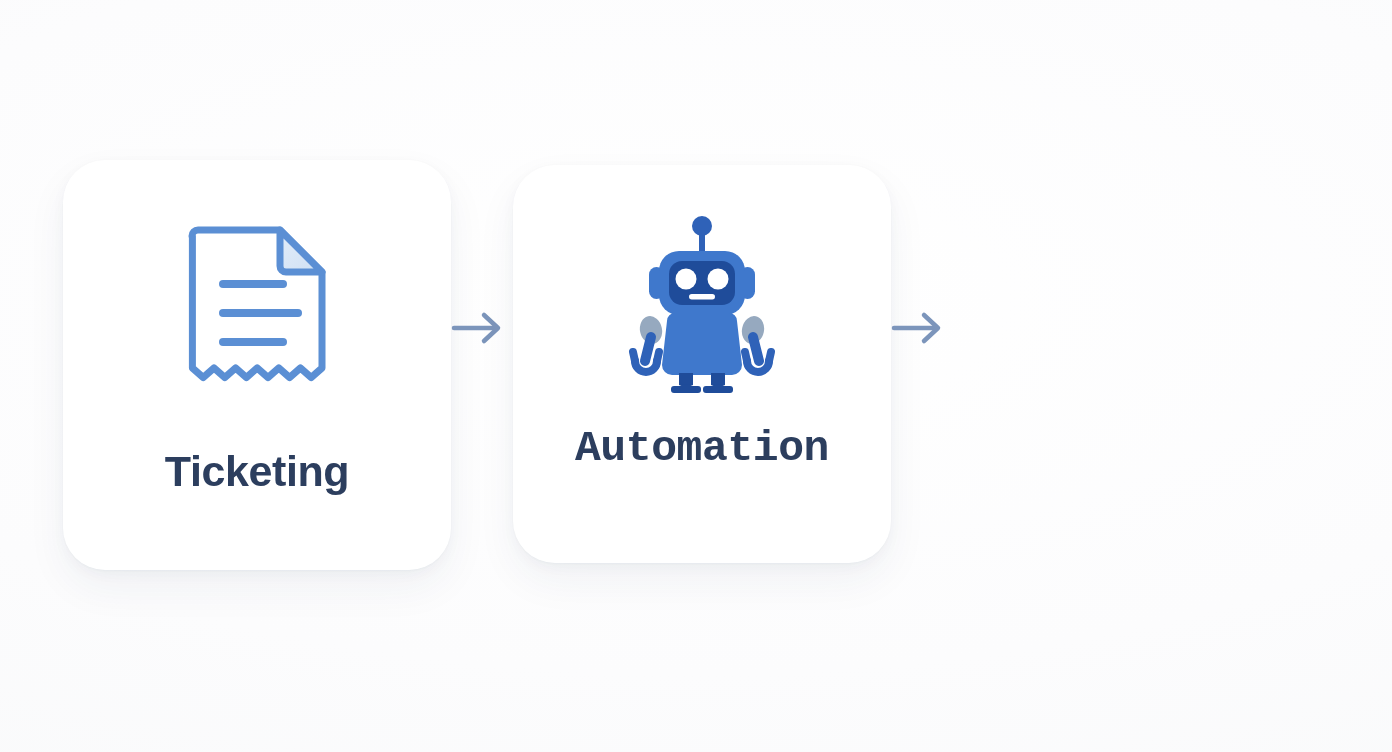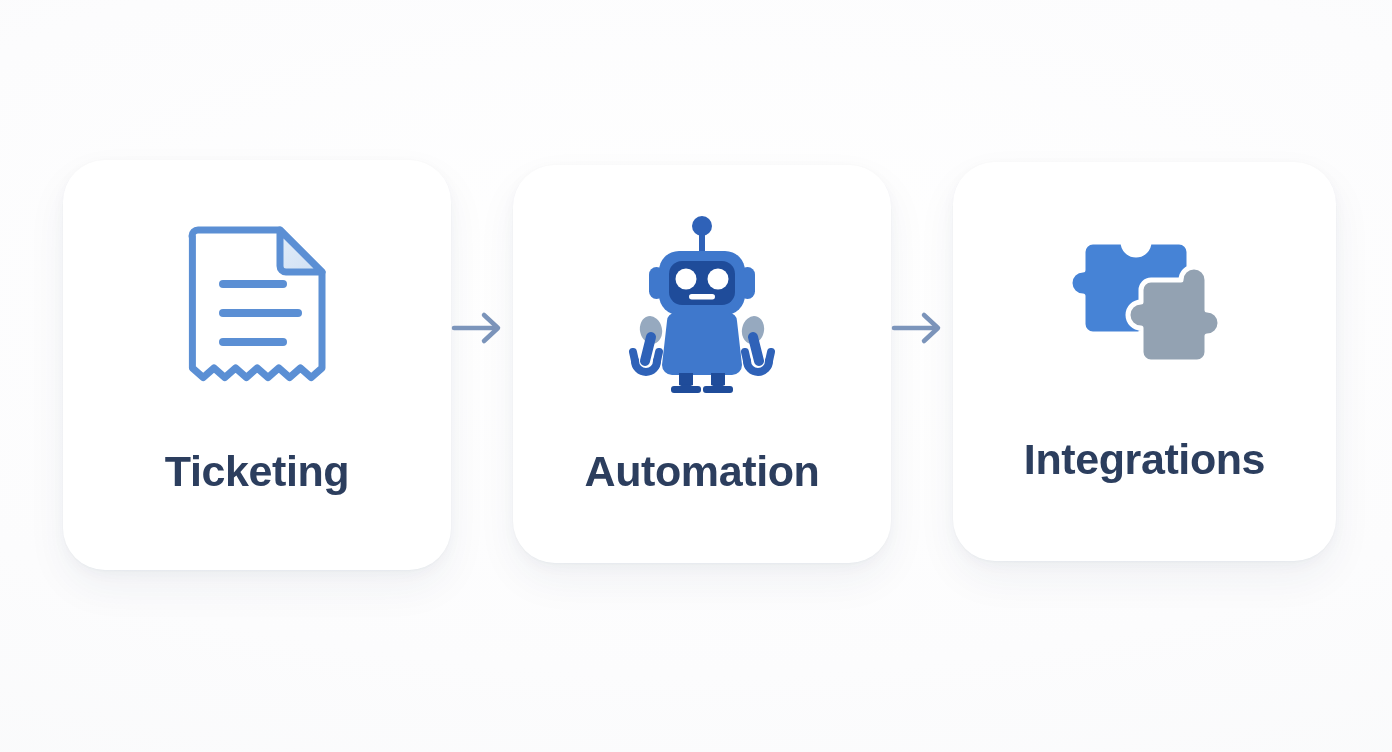--- a/index.html
+++ b/index.html
@@ -66,21 +66,21 @@
 
   .card-label {
     font-size: 43px;
     font-weight: 700;
     letter-spacing: -0.4px;
     color: #2c3e5e;
     line-height: 1;
     white-space: nowrap;
   }
   .card-1 .card-label { margin-top: 52px; }
-  .card-2 .card-label { margin-top: 51px; }
+  .card-2 .card-label { margin-top: 28px; font-family: Liberation Mono, monospace; }
   .card-3 .card-label { margin-top: 48px; }
 
   
   .arrow {
     position: absolute;
     top: 305px;
     width: 56px;
     height: 46px;
   }
   .arrow-1 { left: 452px; }
@@ -175,52 +175,15 @@
       <div class="card-label">Automation</div>
     </div>
 
     <div class="arrow arrow-2">
       <svg width="56" height="46" viewBox="0 0 56 46">
         <line x1="2" y1="23" x2="44" y2="23" stroke="#7c95bb" stroke-width="4.5" stroke-linecap="round"></line>
         <polyline points="32,10 46,23 32,36" fill="none" stroke="#7c95bb" stroke-width="4.5" stroke-linecap="round" stroke-linejoin="round"></polyline>
       </svg>
     </div>
 
-    <div class="card card-3">
-      <div class="icon-wrap">
-        <svg width="168" height="152" viewBox="0 0 168 152">
-
-          <path d="M22 28
-                   a10 10 0 0 1 10 -10
-                   H62
-                   a13 13 0 0 0 26 0
-                   H118
-                   a10 10 0 0 1 10 10
-                   V58
-                   a13 13 0 0 0 0 26
-                   V100
-                   a10 10 0 0 1 -10 10
-                   H32
-                   a10 10 0 0 1 -10 -10
-                   V72
-                   a13 13 0 0 1 0 -26
-                   Z" fill="#4683d6" stroke="#ffffff" stroke-width="5" stroke-linejoin="round"></path>
-
-          <path d="M66 84
-                   a10 10 0 0 1 10 -10
-                   H106
-                   a13 13 0 0 1 26 0
-                   V104
-                   a13 13 0 0 1 0 26
-                   V146
-                   a10 10 0 0 1 -10 10
-                   H76
-                   a10 10 0 0 1 -10 -10
-                   V122
-                   a13 13 0 0 1 0 -26
-                   Z" transform="translate(14 -18)" fill="#93a2b2" stroke="#ffffff" stroke-width="5" stroke-linejoin="round"></path>
-        </svg>
-      </div>
-      <div class="card-label">Integrations</div>
-    </div>
 
   </div>
 </div>
 
 </body></html>

